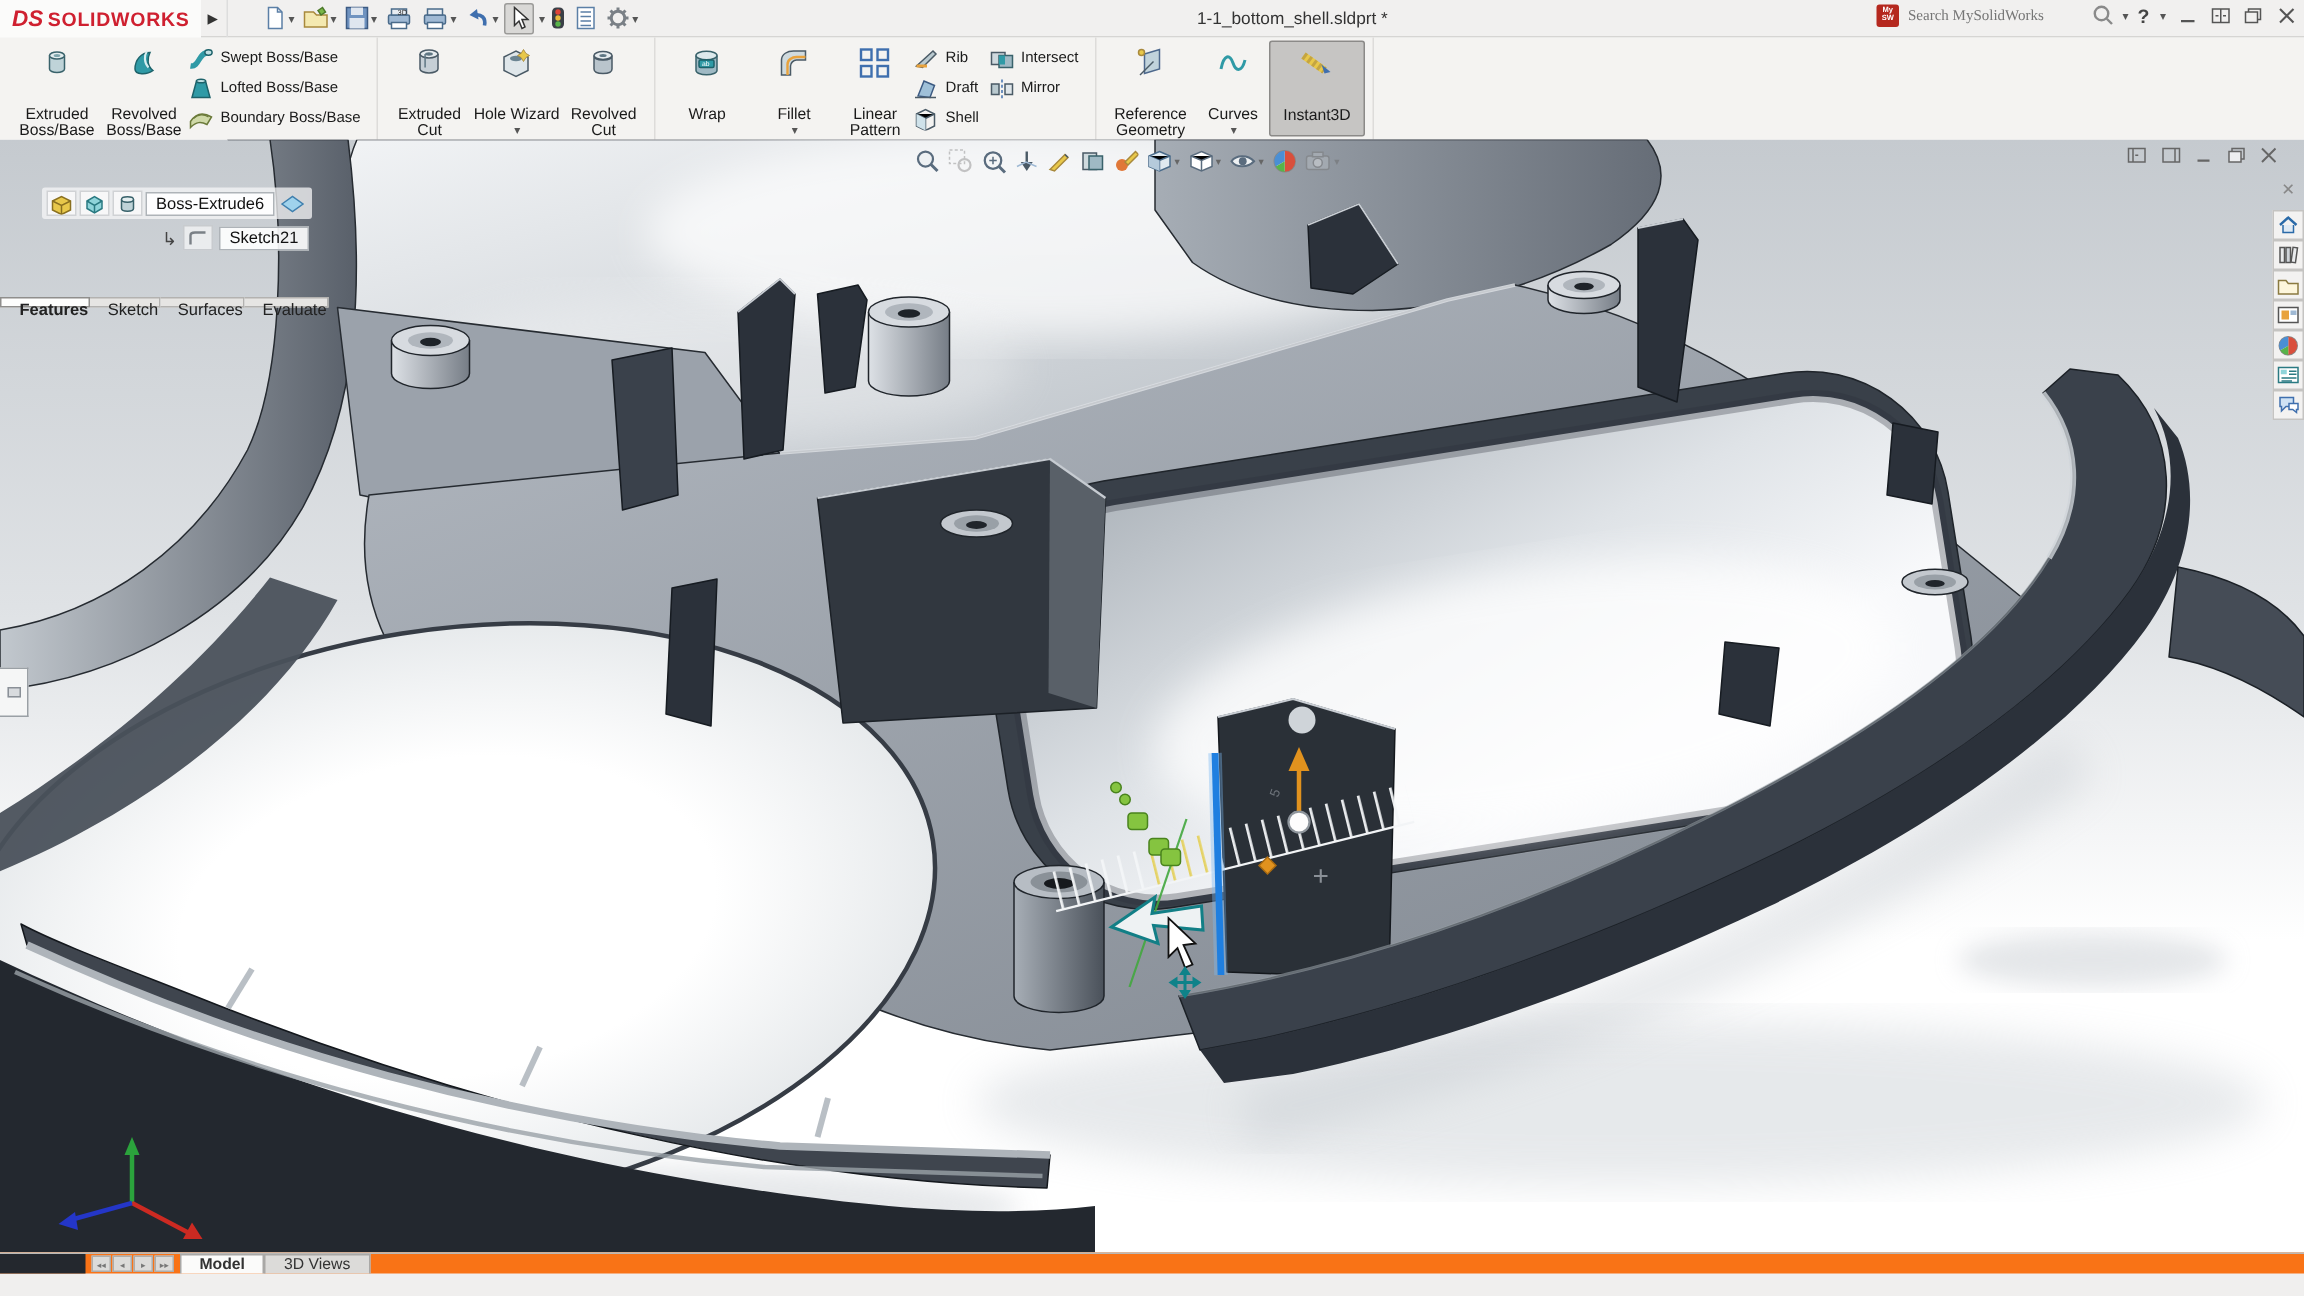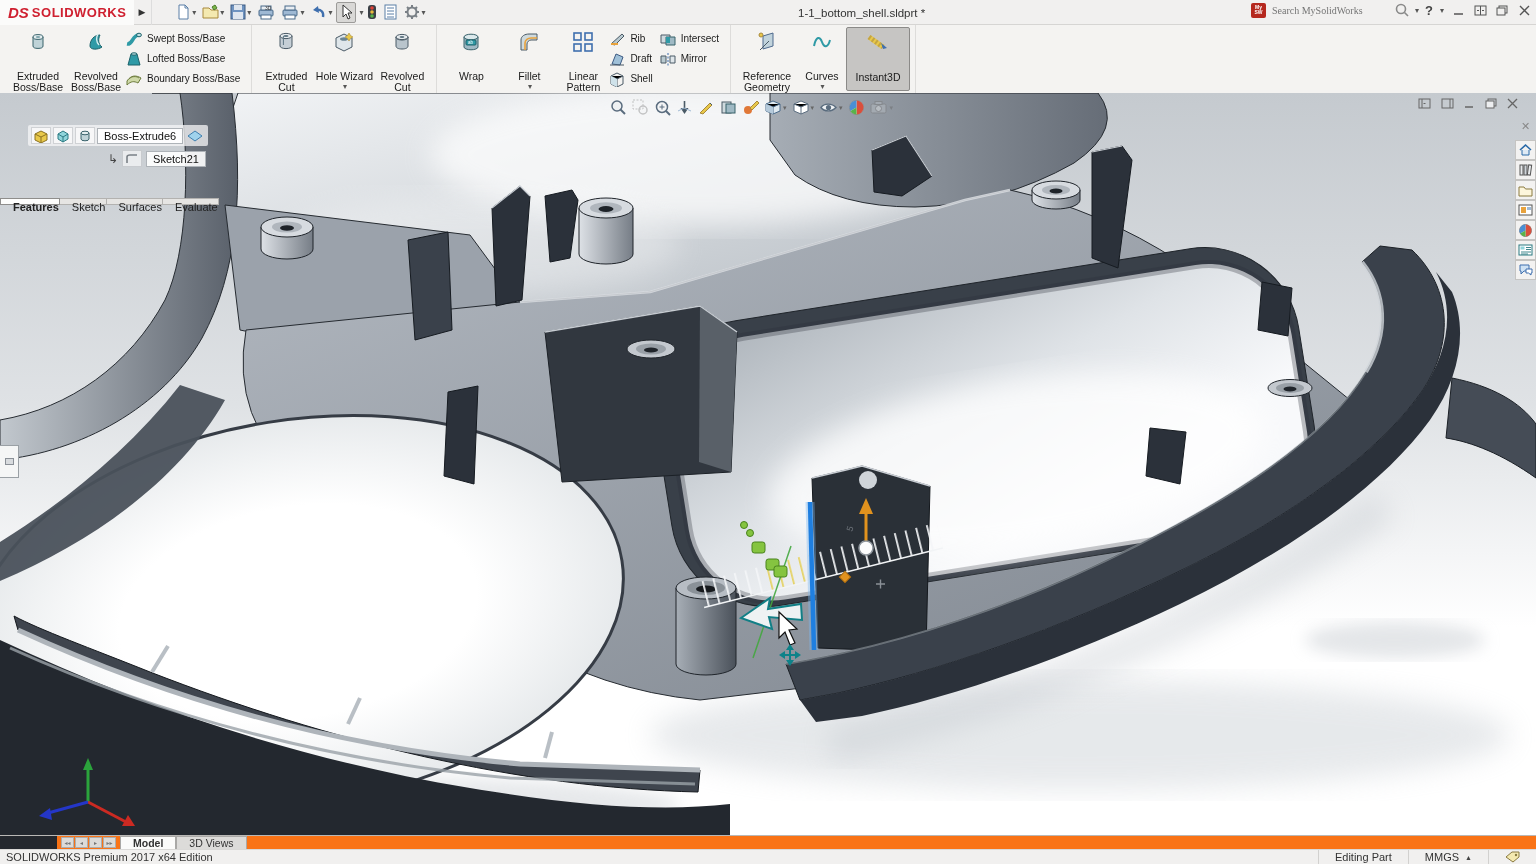--- a/index.html
+++ b/index.html
@@ -819,29 +819,13 @@
     <div class="dt-nav">
       <span>◂◂</span>
       <span>◂</span>
       <span>▸</span>
       <span>▸▸</span>
     </div>
     <span class="dtab active">Model</span>
     <span class="dtab">3D Views</span>
   </div>
 
-  <div class="statusbar">
-    <span class="sb-left">SOLIDWORKS Premium 2017 x64 Edition</span>
-    <div class="sb-right">
-      <span class="sb-cell">Editing Part</span>
-      <span class="sb-cell">
-          <span>MMGS</span>
-          <span class="sb-up">▲</span>
-        </span>
-      <span class="sb-cell">
-          <svg width="15" height="12">
-            <path d="M1 6l6-5h7v5l-6 5z" fill="#f4e9b0" stroke="#8a7a40"></path>
-            <circle cx="11" cy="4" r="1.2" fill="#8a7a40"></circle>
-          </svg>
-        </span>
-    </div>
-  </div>
 </div>
 
 </body></html>

